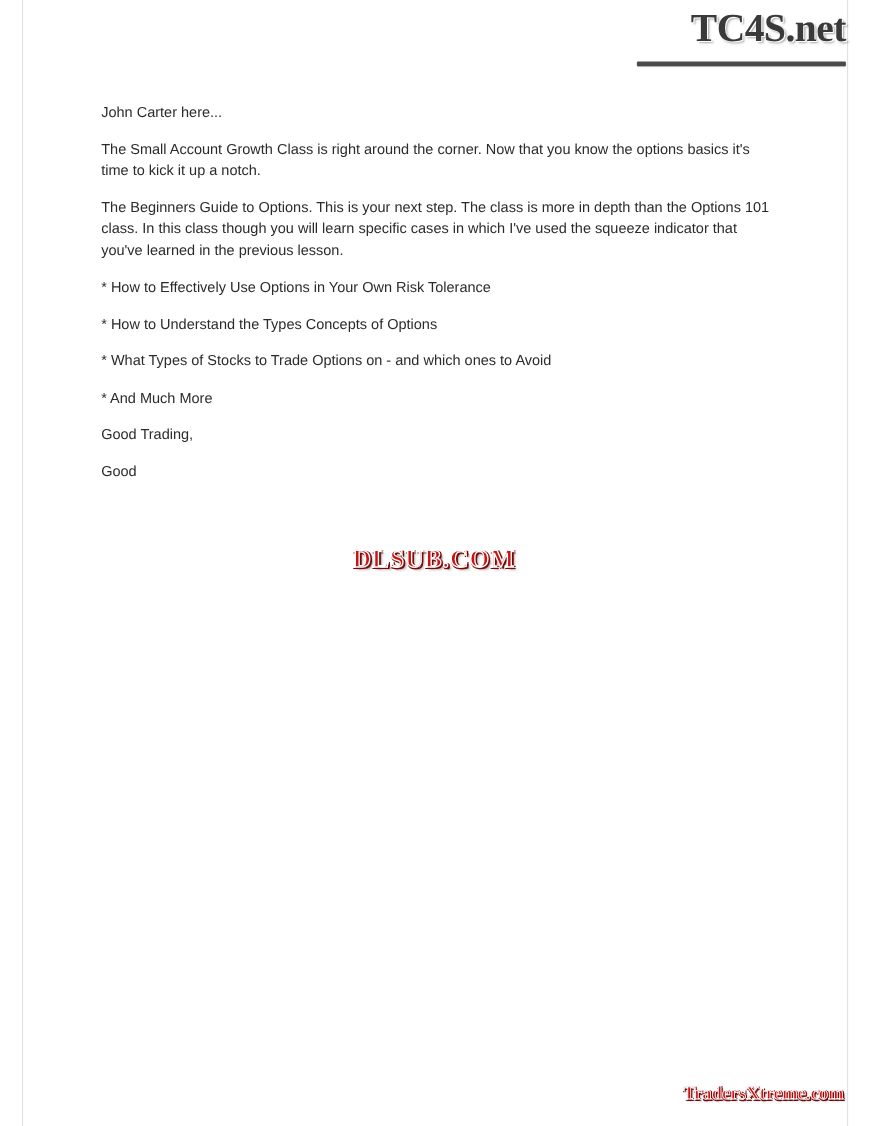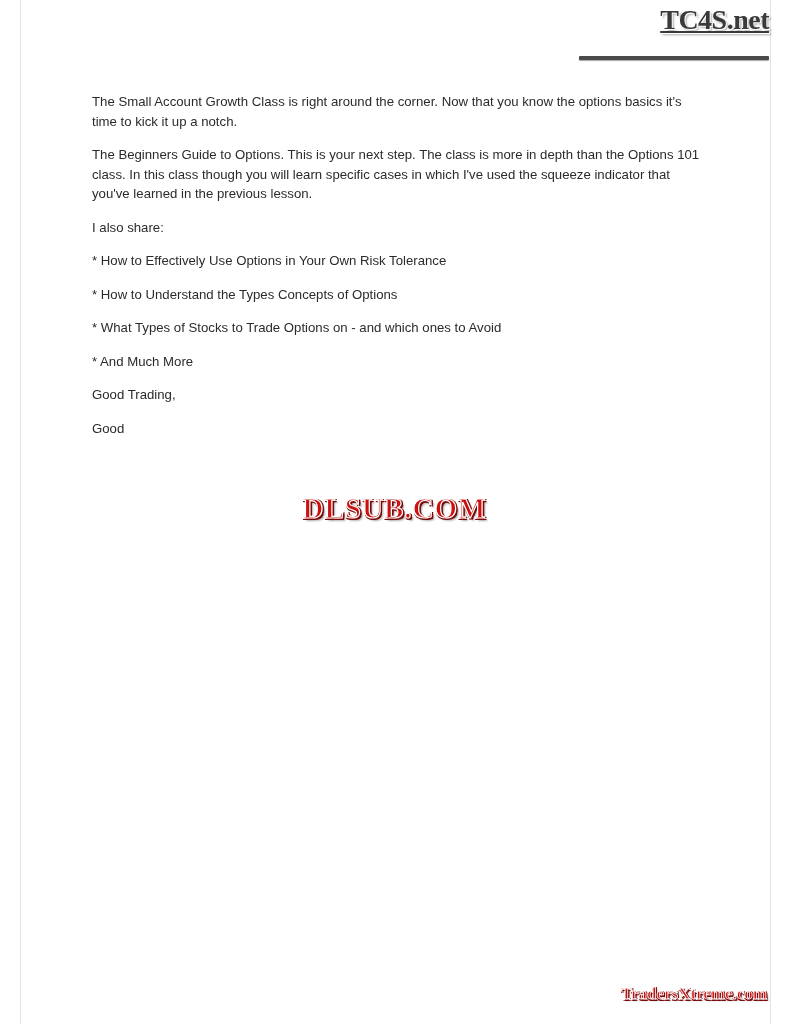--- a/index.html
+++ b/index.html
@@ -35,29 +35,28 @@
   }
   .page-edge.left  { left: 20px; }
   .page-edge.right { right: 20px; }
 
   
   #top-watermark {
     position: absolute;
     right: 22px;
     top: 4px;
     font-family: "Liberation Serif", serif;
-    font-size: 28px;
+    font-size: 36px;
     font-weight: bold;
     color: #3a3a3a;
     letter-spacing: -0.5px;
     text-shadow:
        1px 1px 0 #ffffff,
        2px 2px 2px rgba(0,0,0,0.35);
     white-space: nowrap;
-    text-decoration: underline;
   }
   #top-watermark-rule {
     position: absolute;
     right: 22px;
     top: 56px;
     width: 190px;
     height: 4px;
     background: #4a4a4a;
     border-radius: 1px;
     box-shadow: 0 1px 1px rgba(0,0,0,0.35);
@@ -99,21 +98,21 @@
     position: absolute;
     left: 0;
     top: 0;
     width: 100%;
     height: 100%;
     display: flex;
     align-items: center;
     justify-content: center;
     font-family: "Liberation Serif", serif;
     font-weight: bold;
-    font-size: 29px;
+    font-size: 23px;
     letter-spacing: 1px;
     color: #cc1111;
     -webkit-text-stroke: 1.2px #ffffff;
     text-shadow:
       2px 0 0 #7a0a0a,
       0 2px 0 #7a0a0a,
       2px 2px 0 #7a0a0a,
       3px 3px 2px rgba(0,0,0,0.35);
     white-space: nowrap;
   }
@@ -141,23 +140,23 @@
 
 <div id="page">
 
   <div class="page-edge left"></div>
   <div class="page-edge right"></div>
 
   <div id="top-watermark">TC4S.net</div>
   <div id="top-watermark-rule"></div>
 
   <div id="doc-body">
+    <p>John Carter here...</p>
     <p>The Small Account Growth Class is right around the corner. Now that you know the options basics it's time to kick it up a notch.</p>
     <p>The Beginners Guide to Options. This is your next step. The class is more in depth than the Options 101 class. In this class though you will learn specific cases in which I've used the squeeze indicator that you've learned in the previous lesson.</p>
-    <p>I also share:</p>
 
     <p>* How to Effectively Use Options in Your Own Risk Tolerance</p>
     <p>* How to Understand the Types Concepts of Options</p>
     <p>* What Types of Stocks to Trade Options on - and which ones to Avoid</p>
     <p>* And Much More</p>
 
     <p>Good Trading,</p>
     <p>Good</p>
   </div>
 

